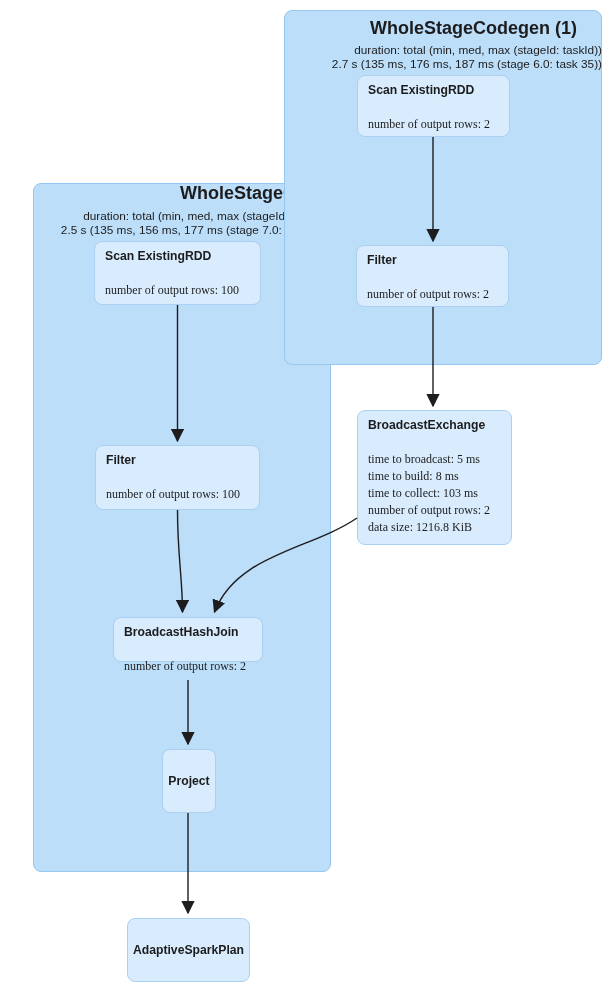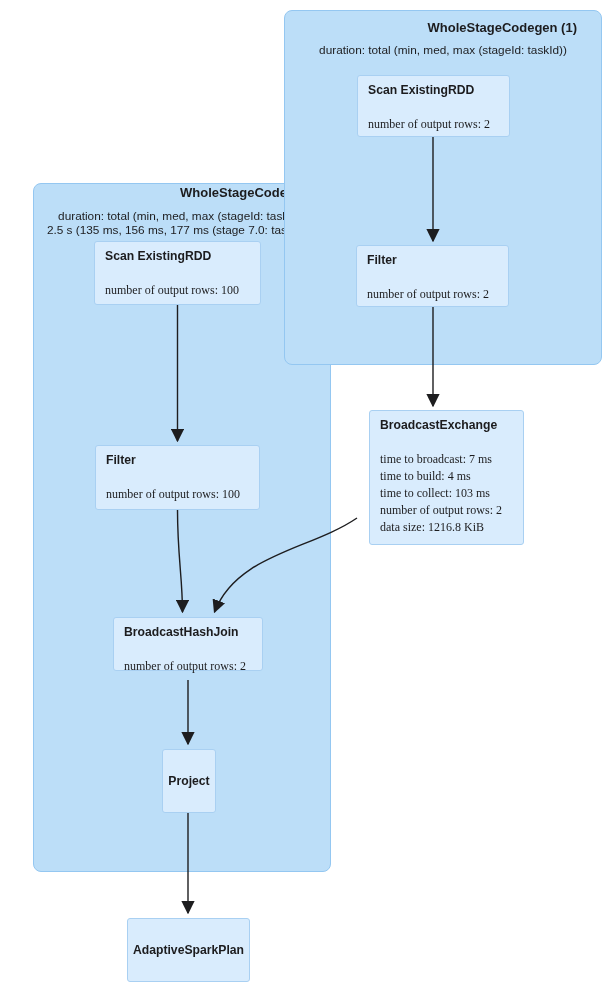--- a/index.html
+++ b/index.html
@@ -18,37 +18,37 @@
   }
   .cluster {
     position: absolute;
     background: var(--cluster-fill, #bcdef8);
     border: 1px solid var(--cluster-border, #94c7f1);
     border-radius: 8px;
     box-sizing: border-box;
   }
   .cluster-title {
     position: absolute;
-    font-size: 13px;
+    font-size: 18px;
     font-weight: bold;
     white-space: nowrap;
     line-height: 14px;
   }
   .cluster-duration {
     position: absolute;
     font-size: 11.8px;
     line-height: 14px;
     text-align: center;
   }
-  .cluster-duration div { white-space: nowrap; }
+  .cluster-duration div { white-space: nowrap; text-align: right; }
   .node {
     position: absolute;
     background: var(--node-fill, #d9ecfd);
     border: 1px solid var(--node-border, #a9d0f2);
-    border-radius: 3px;
+    border-radius: 8px;
     box-sizing: border-box;
     padding: 6px 10px;
     font-size: 12px;
     line-height: 17px;
   }
   .node-title {
     font-weight: bold;
     font-size: 12.2px;
     white-space: nowrap;
   }
@@ -83,57 +83,58 @@
   <div class="cluster-title" style="left:180px; top:186px;">WholeStageCodegen (2)</div>
   <div class="cluster-duration" style="left:33px; top:209px; width:298px;">
     <div>duration: total (min, med, max (stageId: taskId))</div>
     <div>2.5 s (135 ms, 156 ms, 177 ms (stage 7.0: task 43))</div>
   </div>
 
   <div class="cluster" style="left:284px; top:10px; width:318px; height:355px;"></div>
   <div class="cluster-title" style="left:284px; top:21px; width:293px; text-align:right;">WholeStageCodegen (1)</div>
   <div class="cluster-duration" style="left:284px; top:43px; width:318px;">
     <div>duration: total (min, med, max (stageId: taskId))</div>
+    <div>2.7 s (135 ms, 176 ms, 187 ms (stage 6.0: task 35))</div>
   </div>
 
   <div class="node" style="left:357px; top:75px; width:153px; height:62px;">
     <div class="node-title">Scan ExistingRDD</div>
     <div class="node-gap"></div>
     <div class="node-metric">number of output rows: 2</div>
   </div>
 
   <div class="node" style="left:356px; top:245px; width:153px; height:62px;">
     <div class="node-title">Filter</div>
     <div class="node-gap"></div>
     <div class="node-metric">number of output rows: 2</div>
   </div>
 
-  <div class="node" style="left:369px; top:410px; width:155px; height:135px;">
+  <div class="node" style="left:357px; top:410px; width:155px; height:135px;">
     <div class="node-title">BroadcastExchange</div>
     <div class="node-gap"></div>
-    <div class="node-metric">time to broadcast: 7 ms</div>
-    <div class="node-metric">time to build: 4 ms</div>
+    <div class="node-metric">time to broadcast: 5 ms</div>
+    <div class="node-metric">time to build: 8 ms</div>
     <div class="node-metric">time to collect: 103 ms</div>
     <div class="node-metric">number of output rows: 2</div>
     <div class="node-metric">data size: 1216.8 KiB</div>
   </div>
 
   <div class="node" style="left:94px; top:241px; width:167px; height:64px;">
     <div class="node-title">Scan ExistingRDD</div>
     <div class="node-gap"></div>
     <div class="node-metric">number of output rows: 100</div>
   </div>
 
   <div class="node" style="left:95px; top:445px; width:165px; height:65px;">
     <div class="node-title">Filter</div>
     <div class="node-gap"></div>
     <div class="node-metric">number of output rows: 100</div>
   </div>
 
-  <div class="node" style="left:113px; top:617px; width:150px; height:54px;">
+  <div class="node" style="left:113px; top:617px; width:150px; height:45px;">
     <div class="node-title">BroadcastHashJoin</div>
     <div class="node-gap"></div>
     <div class="node-metric">number of output rows: 2</div>
   </div>
 
   <div class="node label-only" style="left:162px; top:749px; width:54px; height:64px;">
     <div class="node-title">Project</div>
   </div>
 
   <div class="node label-only" style="left:127px; top:918px; width:123px; height:64px;">

